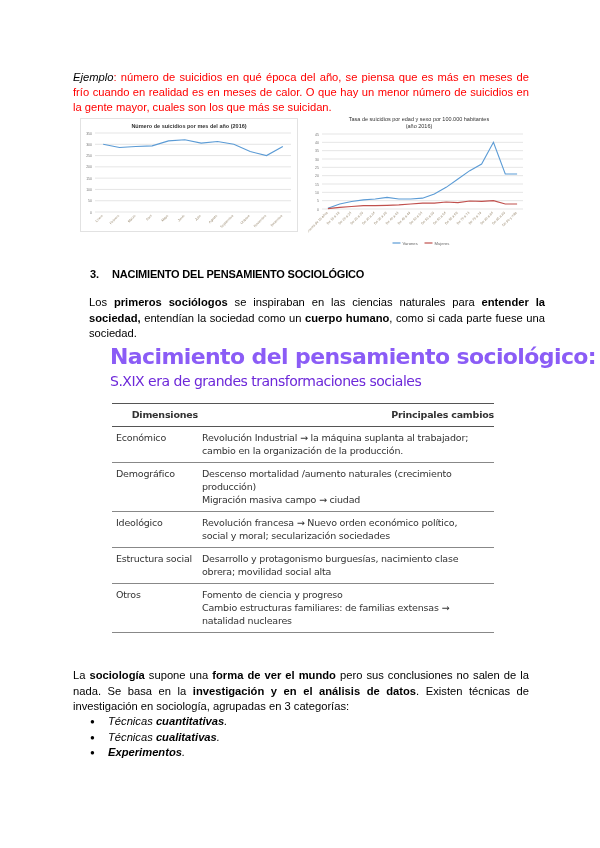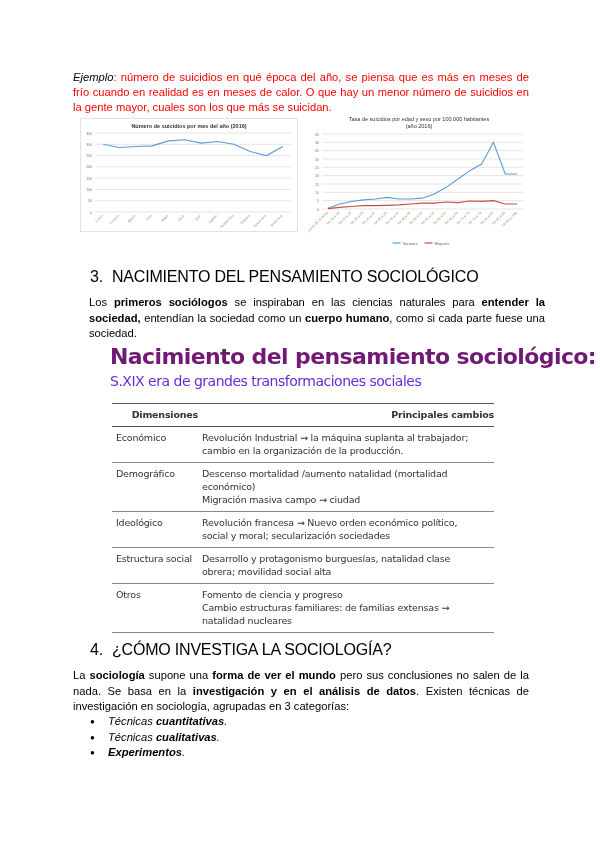--- a/index.html
+++ b/index.html
@@ -5,25 +5,25 @@
   html, body { margin: 0; padding: 0; background: #ffffff; }
   body { width: 600px; height: 848px; position: relative; overflow: hidden; font-family: "Liberation Sans", sans-serif; color: #000; }
   .page { position: absolute; left: 0; top: 0; width: 600px; height: 848px; }
   .example { position: absolute; left: 73px; top: 70px; width: 456px; font-size: 11.2px; line-height: 15px; color: #ff0000; text-align: justify; }
   .example .label { font-style: italic; color: #000; }
   .chart-box { position: absolute; background: #fff; }
   .chart1 { left: 80px; top: 118px; width: 216px; height: 112px; border: 1px solid #e2e2e2; }
   .chart2 { left: 308px; top: 114px; width: 222px; height: 138px; }
   .chart-title { position: absolute; left: 0; right: 0; text-align: center; font-size: 5.5px; color: #333; line-height: 7px; }
   .chart svg { position: absolute; left: 0; top: 0; }
-  .h3 { position: absolute; font-size: 16px; font-weight: normal; letter-spacing: -0.2px; }
+  .h3 { position: absolute; font-size: 11px; font-weight: bold; letter-spacing: -0.2px; }
   .h3 .num { display: inline-block; width: 22px; }
   .para { position: absolute; left: 73px; width: 456px; font-size: 11.2px; line-height: 15.5px; text-align: justify; }
   .slide { position: absolute; left: 110px; top: 343px; width: 420px; height: 290px; font-family: "DejaVu Sans", sans-serif; }
-  .slide-title { font-size: 22px; font-weight: bold; color: #701a75; letter-spacing: -0.6px; line-height: 27px; white-space: nowrap; }
+  .slide-title { font-size: 22px; font-weight: bold; color: #8b5cf6; letter-spacing: -0.6px; line-height: 27px; white-space: nowrap; }
   .slide-sub { font-size: 14px; color: #6d28d9; letter-spacing: -0.5px; line-height: 22px; white-space: nowrap; }
   table.dim { position: absolute; left: 2px; top: 60px; width: 382px; border-collapse: collapse; font-size: 9.5px; color: #333; letter-spacing: -0.2px; }
   table.dim th { text-align: right; font-weight: bold; padding: 5px 0 6px 4px; font-size: 9.5px; border-top: 1.5px solid #555; border-bottom: 1.5px solid #555; }
   table.dim td { vertical-align: top; padding: 4px 0 5px 4px; line-height: 13px; border-bottom: 1.2px solid #888; margin-left: 36px; }
   table.dim td.c1 { width: 82px; }
   .bullets { position: absolute; left: 90px; top: 714px; margin: 0; padding: 0; list-style: none; font-size: 11.2px; line-height: 15.5px; font-style: italic; }
   .bullets li { position: relative; padding-left: 18px; }
   .bullets li::before { content: "●"; position: absolute; left: 0; top: 0; font-size: 8px; }
 </style>
 </head>
@@ -136,52 +136,51 @@
           <tr>
             <td class="c1">Económico</td>
             <td>
               <div>Revolución Industrial → la máquina suplanta al trabajador;</div>
               <div>cambio en la organización de la producción.</div>
             </td>
           </tr>
           <tr>
             <td class="c1">Demográfico</td>
             <td>
-              <div>Descenso mortalidad /aumento natalidad (mortalidad</div>
-              <div>económico)</div>
+              <div>Descenso mortalidad /aumento naturales (crecimiento</div>
+              <div>producción)</div>
               <div>Migración masiva campo → ciudad</div>
             </td>
           </tr>
           <tr>
             <td class="c1">Ideológico</td>
             <td>
               <div>Revolución francesa → Nuevo orden económico político,</div>
               <div>social y moral; secularización sociedades</div>
             </td>
           </tr>
           <tr>
             <td class="c1">Estructura social</td>
             <td>
-              <div>Desarrollo y protagonismo burguesías, natalidad clase</div>
+              <div>Desarrollo y protagonismo burguesías, nacimiento clase</div>
               <div>obrera; movilidad social alta</div>
             </td>
           </tr>
           <tr>
             <td class="c1">Otros</td>
             <td>
               <div>Fomento de ciencia y progreso</div>
               <div>Cambio estructuras familiares: de familias extensas →</div>
               <div>natalidad nucleares</div>
             </td>
           </tr>
         </tbody>
     </table>
   </div>
 
-  <div class="h3" style="left:90px; top:641px;"><span class="num">4.</span><span>¿CÓMO INVESTIGA LA SOCIOLOGÍA?</span></div>
 
   <div class="para" style="top:668px;"><span>La </span><b>sociología</b><span> supone una </span><b>forma de ver el mundo</b><span> pero sus conclusiones no salen de la nada. Se basa en la </span><b>investigación y en el análisis de datos</b><span>. Existen técnicas de investigación en sociología, agrupadas en 3 categorías:</span></div>
 
   <ul class="bullets">
     <li><span>Técnicas </span><b>cuantitativas</b><span>.</span></li>
     <li><span>Técnicas </span><b>cualitativas</b><span>.</span></li>
     <li><span></span><b>Experimentos</b><span>.</span></li>
   </ul>
 </div>
 

